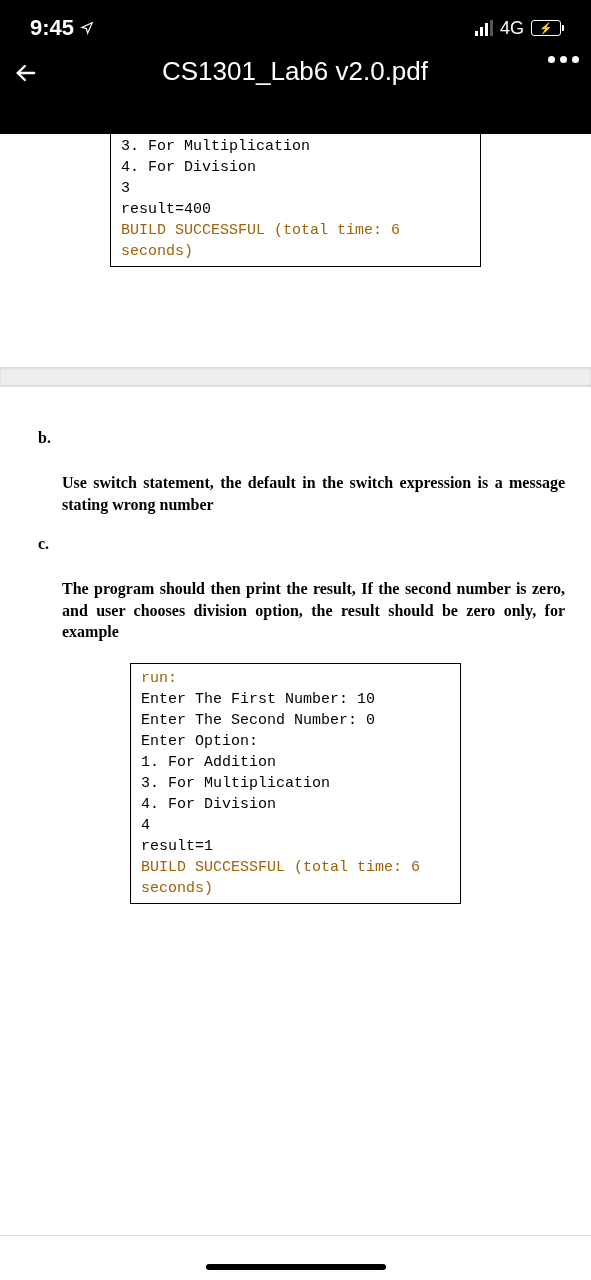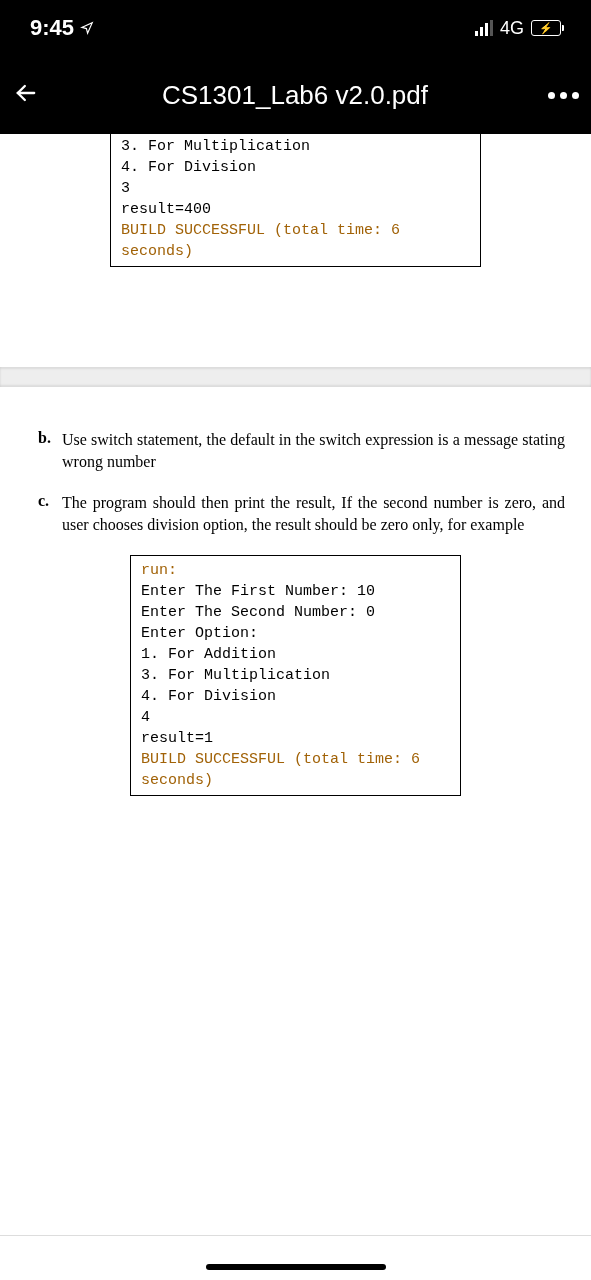--- a/index.html
+++ b/index.html
@@ -72,21 +72,20 @@
     }
     .bolt {
       font-size: 11px;
       line-height: 1;
     }
     .title-bar {
       background: #000;
       color: #fff;
       height: 78px;
       display: flex;
-      align-items: center;
       padding: 0 12px;
     }
     .back-arrow {
       font-size: 34px;
       font-weight: 300;
       width: 40px;
     }
     .title-text {
       flex: 1;
       text-align: center;
@@ -147,23 +146,24 @@
       text-align: justify;
     }
     .instruction-marker {
       font-weight: bold;
       width: 32px;
       flex-shrink: 0;
       padding-left: 8px;
     }
     .instruction-text {
       flex: 1;
-      font-weight: normal;
+      font-weight: bold;
       line-height: 1.35;
       padding-right: 6px;
+      margin-top: 43px;
     }
     .bottom-bar-area {
       position: absolute;
       bottom: 0;
       left: 0;
       right: 0;
       height: 48px;
       display: flex;
       flex-direction: column;
       align-items: center;

